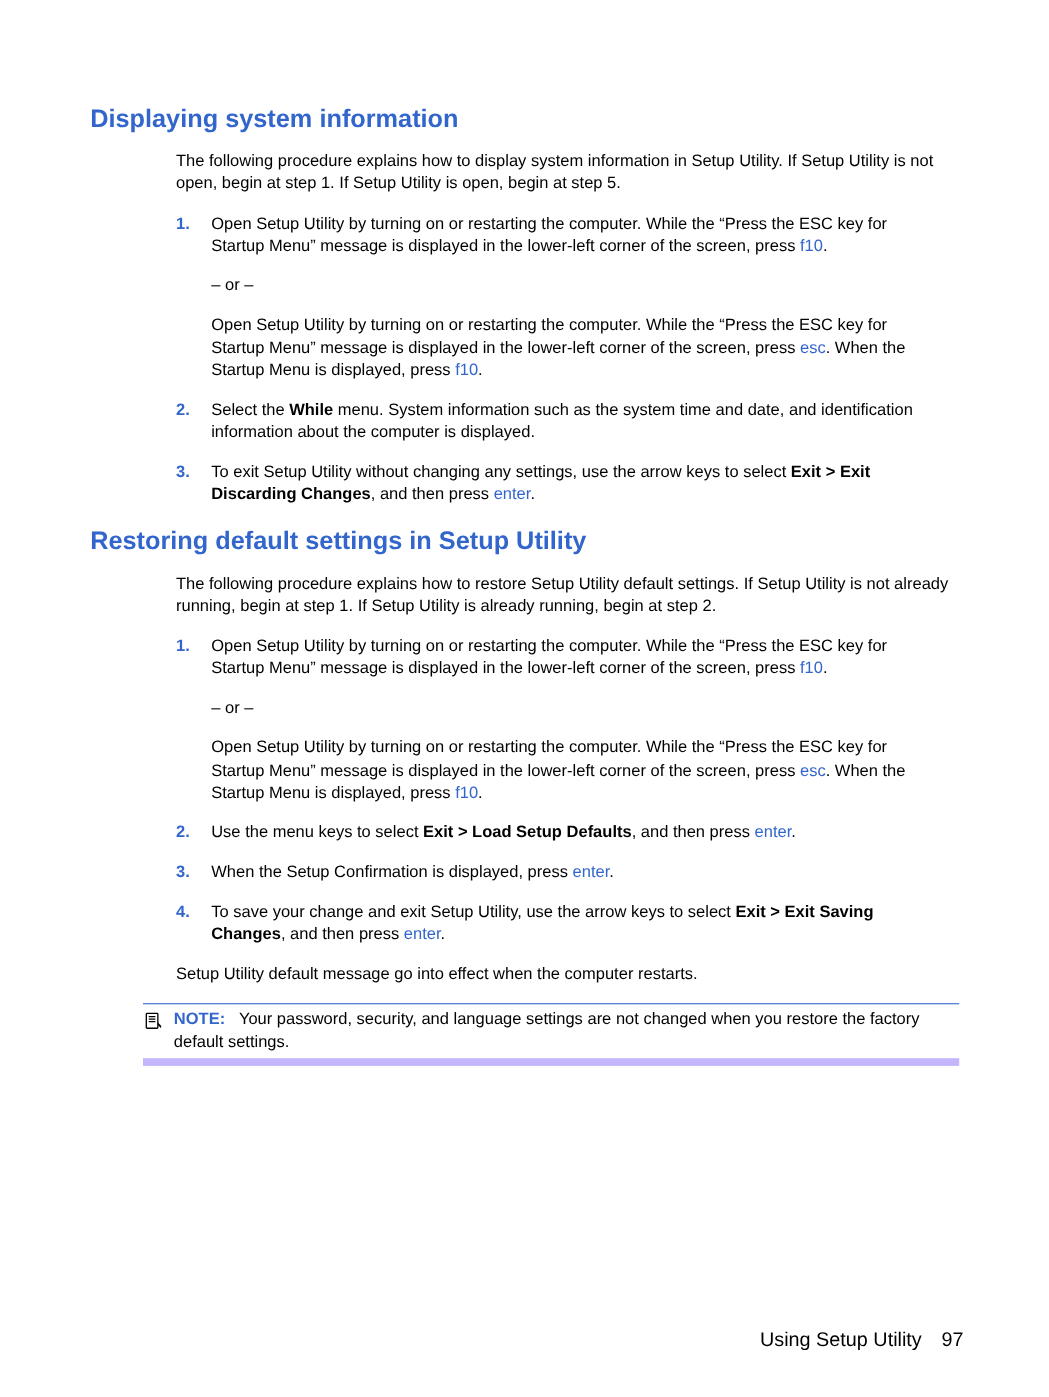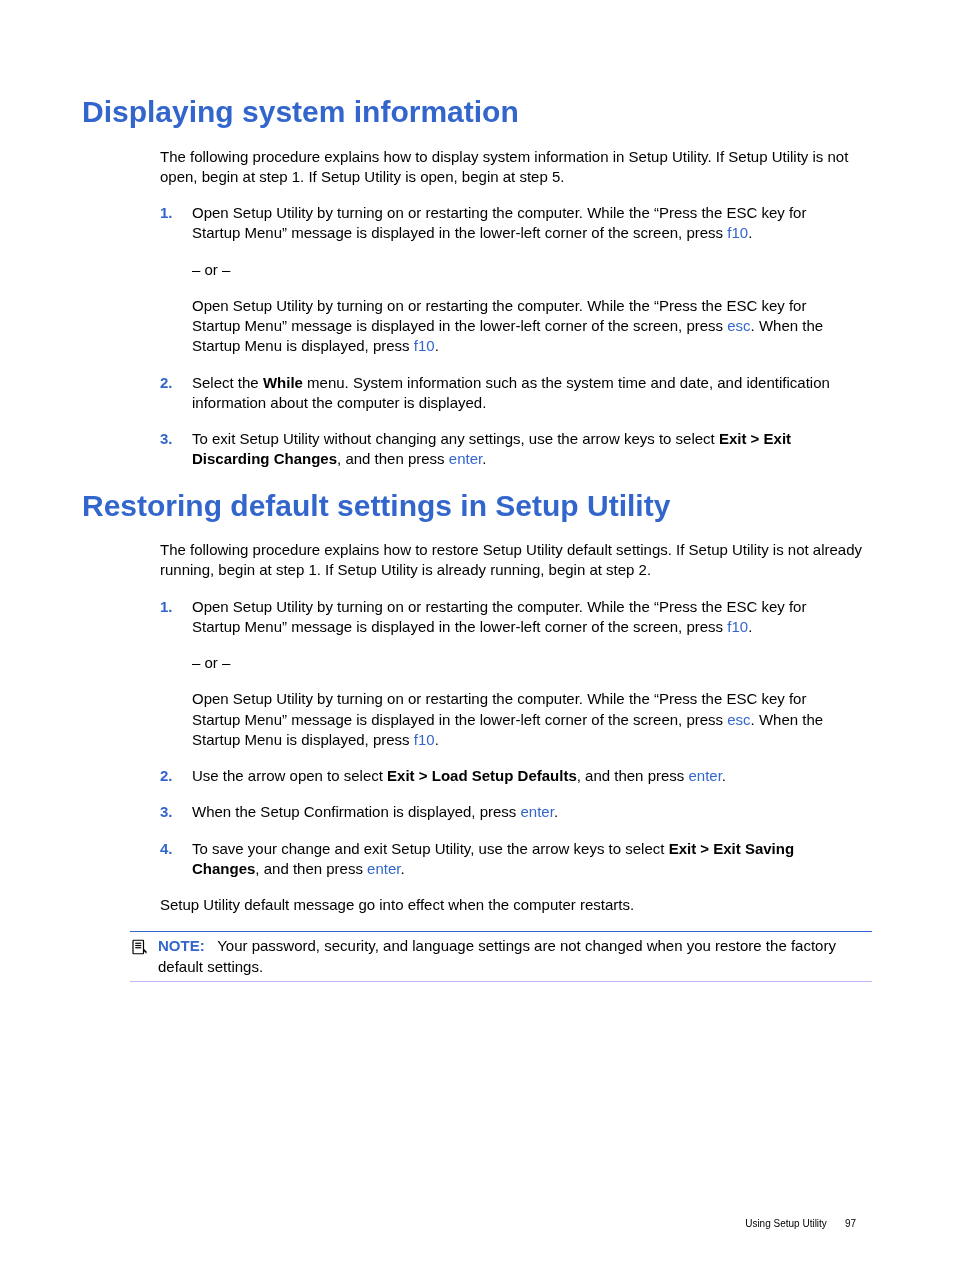--- a/index.html
+++ b/index.html
@@ -13,21 +13,21 @@
   }
   .page {
     width: 954px;
     height: 1270px;
     box-sizing: border-box;
     padding: 92px 82px 50px 82px;
     position: relative;
   }
   h2 {
     color: #3366cc;
-    font-size: 30px;
+    font-size: 23px;
     font-weight: bold;
     margin: 0 0 14px 0;
   }
   .body-text {
     margin: 0 0 16px 78px;
   }
   ol.steps {
     list-style: none;
     margin: 0 0 0 78px;
     padding: 0;
@@ -45,39 +45,39 @@
     margin: 0 16px 16px 0;
   }
   .step-body p:last-child {
     margin-bottom: 0;
   }
   .key { color: #3366cc; }
   b { font-weight: bold; }
   .note-block {
     margin: 0 0 0 48px;
     border-top: 1px solid #3366cc;
-    border-bottom: 1px solid #c4b5fd;
+    border-bottom: 7px solid #c4b5fd;
     padding: 4px 0 4px 0;
     display: flex;
     gap: 10px;
   }
   .note-icon {
     width: 18px;
     flex-shrink: 0;
     padding-top: 2px;
   }
   .note-label {
     color: #3366cc;
     font-weight: bold;
   }
   .footer {
     position: absolute;
     bottom: 40px;
-    right: 98px;
-    font-size: 10px;
+    right: 78px;
+    font-size: 18px;
   }
   .footer .sect { margin-right: 18px; }
   h2.second { }
 </style>
 </head>
 <body>
 
 <div class="page">
 
   <h2>Displaying system information</h2>
@@ -114,21 +114,21 @@
       <span class="step-num">1.</span>
       <div class="step-body">
         <p><span>Open Setup Utility by turning on or restarting the computer. While the “Press the ESC key for Startup Menu” message is displayed in the lower-left corner of the screen, press </span><span class="key">f10</span><span>.</span></p>
         <p>– or –</p>
         <p><span>Open Setup Utility by turning on or restarting the computer. While the “Press the ESC key for Startup Menu” message is displayed in the lower-left corner of the screen, press </span><span class="key">esc</span><span>. When the Startup Menu is displayed, press </span><span class="key">f10</span><span>.</span></p>
       </div>
     </li>
     <li>
       <span class="step-num">2.</span>
       <div class="step-body">
-        <p><span>Use the arrow open to select </span><b>Exit &gt; Load Setup Defaults</b><span>, and then press </span><span class="key">enter</span><span>.</span></p>
+        <p><span>Use the menu keys to select </span><b>Exit &gt; Load Setup Defaults</b><span>, and then press </span><span class="key">enter</span><span>.</span></p>
       </div>
     </li>
     <li>
       <span class="step-num">3.</span>
       <div class="step-body">
         <p><span>When the Setup Confirmation is displayed, press </span><span class="key">enter</span><span>.</span></p>
       </div>
     </li>
     <li>
       <span class="step-num">4.</span>

